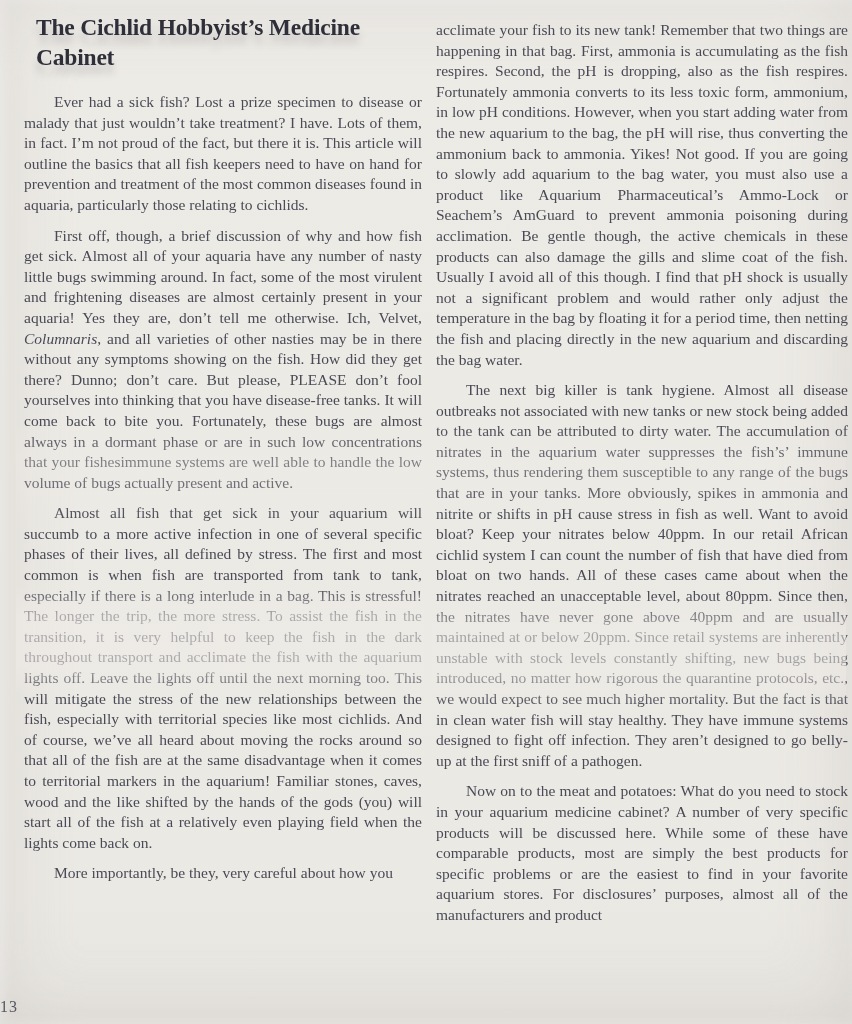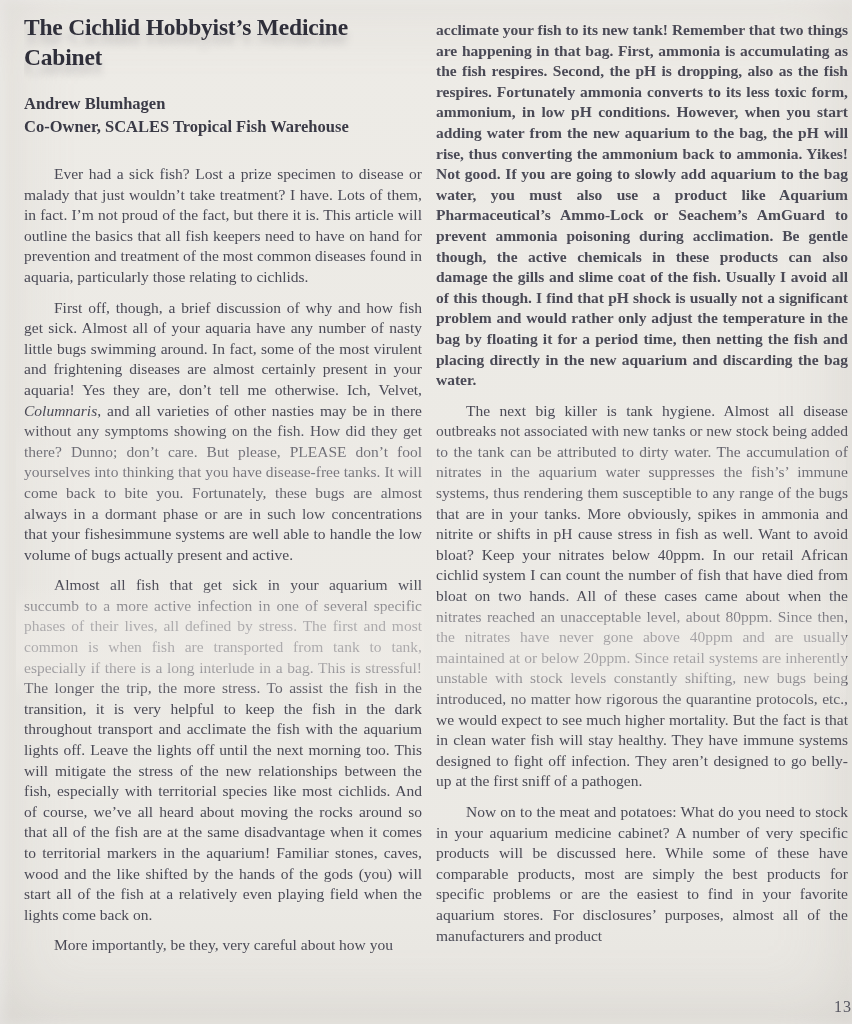--- a/index.html
+++ b/index.html
@@ -28,44 +28,44 @@
     font-size:15.5px;
     line-height:20.6px;
     text-align:justify;
   }
   .col-left{width:398px;padding-top:8px;}
   .col-right{width:412px;padding-top:20px;}
   h1.doc-title{
     font-size:23.5px;
     line-height:30px;
     letter-spacing:-0.2px;
-    margin:4px 0 20px 0;
+    margin:4px 0 20px 12px;
     color:#2f2f3a;
     text-align:left;
     text-shadow:0 9px 7px rgba(128,126,134,0.30);
   }
   .byline{
     font-weight:bold;
     font-size:16.5px;
     line-height:23px;
     color:#3a3a46;
     margin-bottom:26px;
     text-align:left;
   }
   p.para{
     margin:0 0 10px 0;
     text-indent:30px;
   }
-  p.para.no-indent{text-indent:0;font-weight:bold;}
+  p.para.no-indent{text-indent:0;}
   .italic-term{font-style:italic;font-family:Liberation Serif, serif;}
   .page-number{
     position:absolute;
     left:0;right:0;
     top:998px;
-    text-align:right;
+    text-align:left;
     font-size:16px;
     color:#565660;
     letter-spacing:1px;
   }
   
   .veil{
     position:absolute;
     pointer-events:none;
   }
   .veil-a{left:16px;top:584px;width:408px;height:114px;
@@ -80,24 +80,20 @@
 </head>
 <body>
 
 <div class="page">
 
   <div class="columns">
 
     <div class="col col-left">
       <h1 class="doc-title">The Cichlid Hobbyist’s Medicine Cabinet</h1>
 
-      <div class="byline">
-        <div>Andrew Blumhagen</div>
-        <div>Co-Owner, SCALES Tropical Fish Warehouse</div>
-      </div>
 
       <p class="para">Ever had a sick fish?  Lost a prize specimen to disease or malady that just wouldn’t take treatment?  I have.  Lots of them, in fact.  I’m not proud of the fact, but there it is.  This article will outline the basics that all fish keepers need to have on hand for prevention and treatment of the most common diseases found in aquaria, particularly those relating to cichlids.</p>
 
       <p class="para"><span>First off, though, a brief discussion of why and how fish get sick.  Almost all of your aquaria have any number of nasty little bugs swimming around.  In fact, some of the most virulent and frightening diseases are almost certainly present in your aquaria!  Yes they are, don’t tell me otherwise.  Ich, Velvet, </span><span class="italic-term">Columnaris</span><span>, and all varieties of other nasties may be in there without any symptoms showing on the fish.  How did they get there?  Dunno; don’t care.  But please, PLEASE don’t fool yourselves into thinking that you have disease-free tanks.  It will come back to bite you.  Fortunately, these bugs are almost always in a dormant phase or are in such low concentrations that your fishesimmune systems are well able to handle the low volume of bugs actually present and active.</span></p>
 
       <p class="para">Almost all fish that get sick in your aquarium will succumb to a more active infection in one of several specific phases of their lives, all defined by stress.  The first and most common is when fish are transported from tank to tank, especially if there is a long interlude in a bag.  This is stressful!  The longer the trip, the more stress.  To assist the fish in the transition, it is very helpful to keep the fish in the dark throughout transport and acclimate the fish with the aquarium lights off.  Leave the lights off until the next morning too.  This will mitigate the stress of the new relationships between the fish, especially with territorial species like most cichlids.  And of course, we’ve all heard about moving the rocks around so that all of the fish are at the same disadvantage when it comes to territorial markers in the aquarium!  Familiar stones, caves, wood and the like shifted by the hands of the gods (you) will start all of the fish at a relatively even playing field when the lights come back on.</p>
 
       <p class="para">More importantly, be they, very careful about how you</p>
     </div>
 

